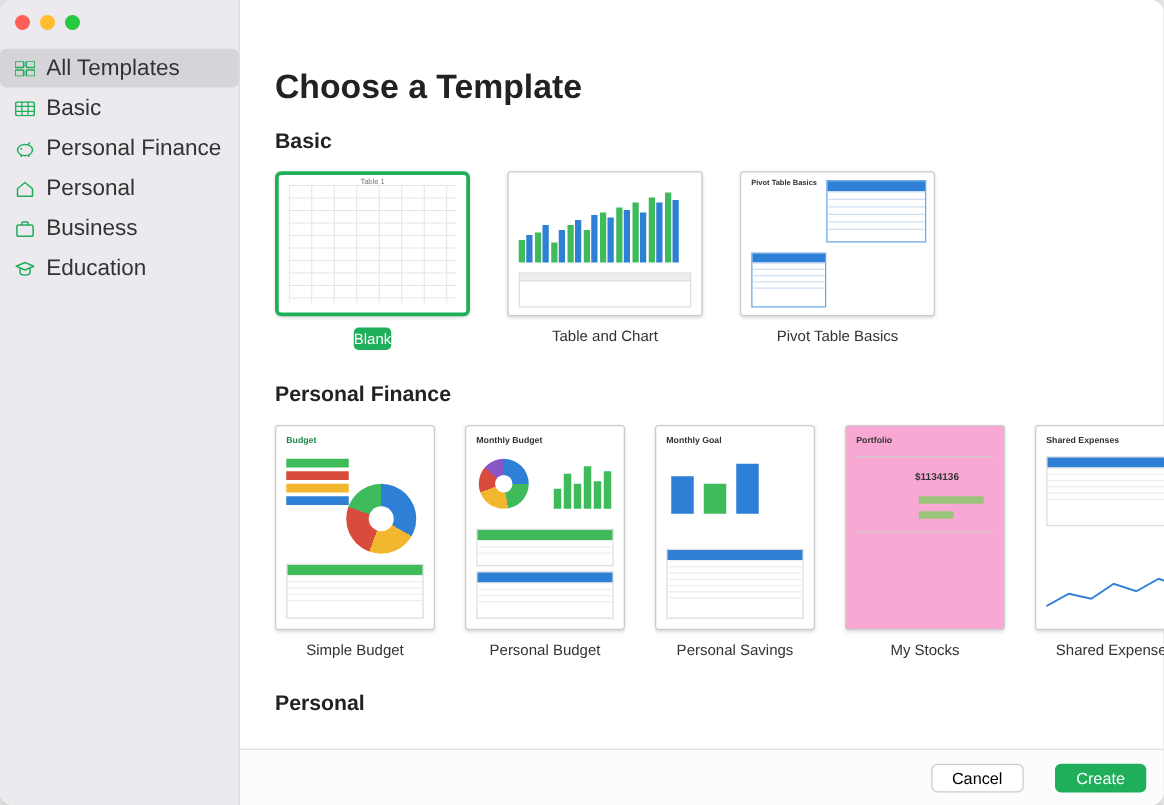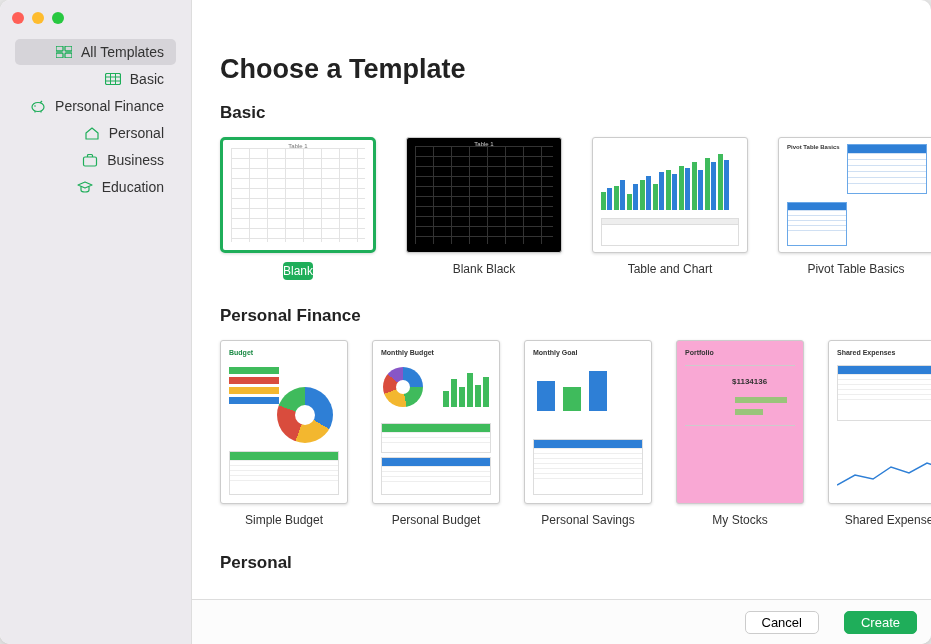--- a/index.html
+++ b/index.html
@@ -32,26 +32,25 @@
   .traffic .dot {
     width: 12px; height: 12px; border-radius: 50%;
   }
   .dot.red { background: #ff5f57; }
   .dot.yellow { background: #febc2e; }
   .dot.green { background: #28c840; }
   .side-item {
     display: flex; align-items: center;
     gap: 9px;
     padding: 5px 12px;
-    font-size: 14px;
+    font-size: 18px;
     color: #333;
     cursor: default;
     border-radius: 5px;
-    margin: 1px 15px;
-    justify-content: flex-end;
+    margin: 1px 0;
   }
   .side-item.selected {
     background: #d6d4d9;
   }
   .side-icon {
     width: 16px; height: 14px; flex-shrink:0;
     display:flex; align-items:center; justify-content:center;
   }
   .side-icon svg { display:block; }
   .main {
@@ -273,27 +272,20 @@
       <div class="template-row">
 
         <div class="template-card">
           <div class="thumb selected">
             <div class="thumb-title">Table 1</div>
             <div class="grid-lines"></div>
           </div>
           <span class="template-label badge">Blank</span>
         </div>
 
-        <div class="template-card">
-          <div class="thumb black">
-            <div class="thumb-title">Table 1</div>
-            <div class="grid-lines"></div>
-          </div>
-          <span class="template-label">Blank Black</span>
-        </div>
 
         <div class="template-card">
           <div class="thumb">
             <div class="bars">
               <div class="pair">
                   <div class="b green" style="height:18px"></div>
                   <div class="b blue" style="height:22px"></div>
                 </div>
               <div class="pair">
                   <div class="b green" style="height:24px"></div>

